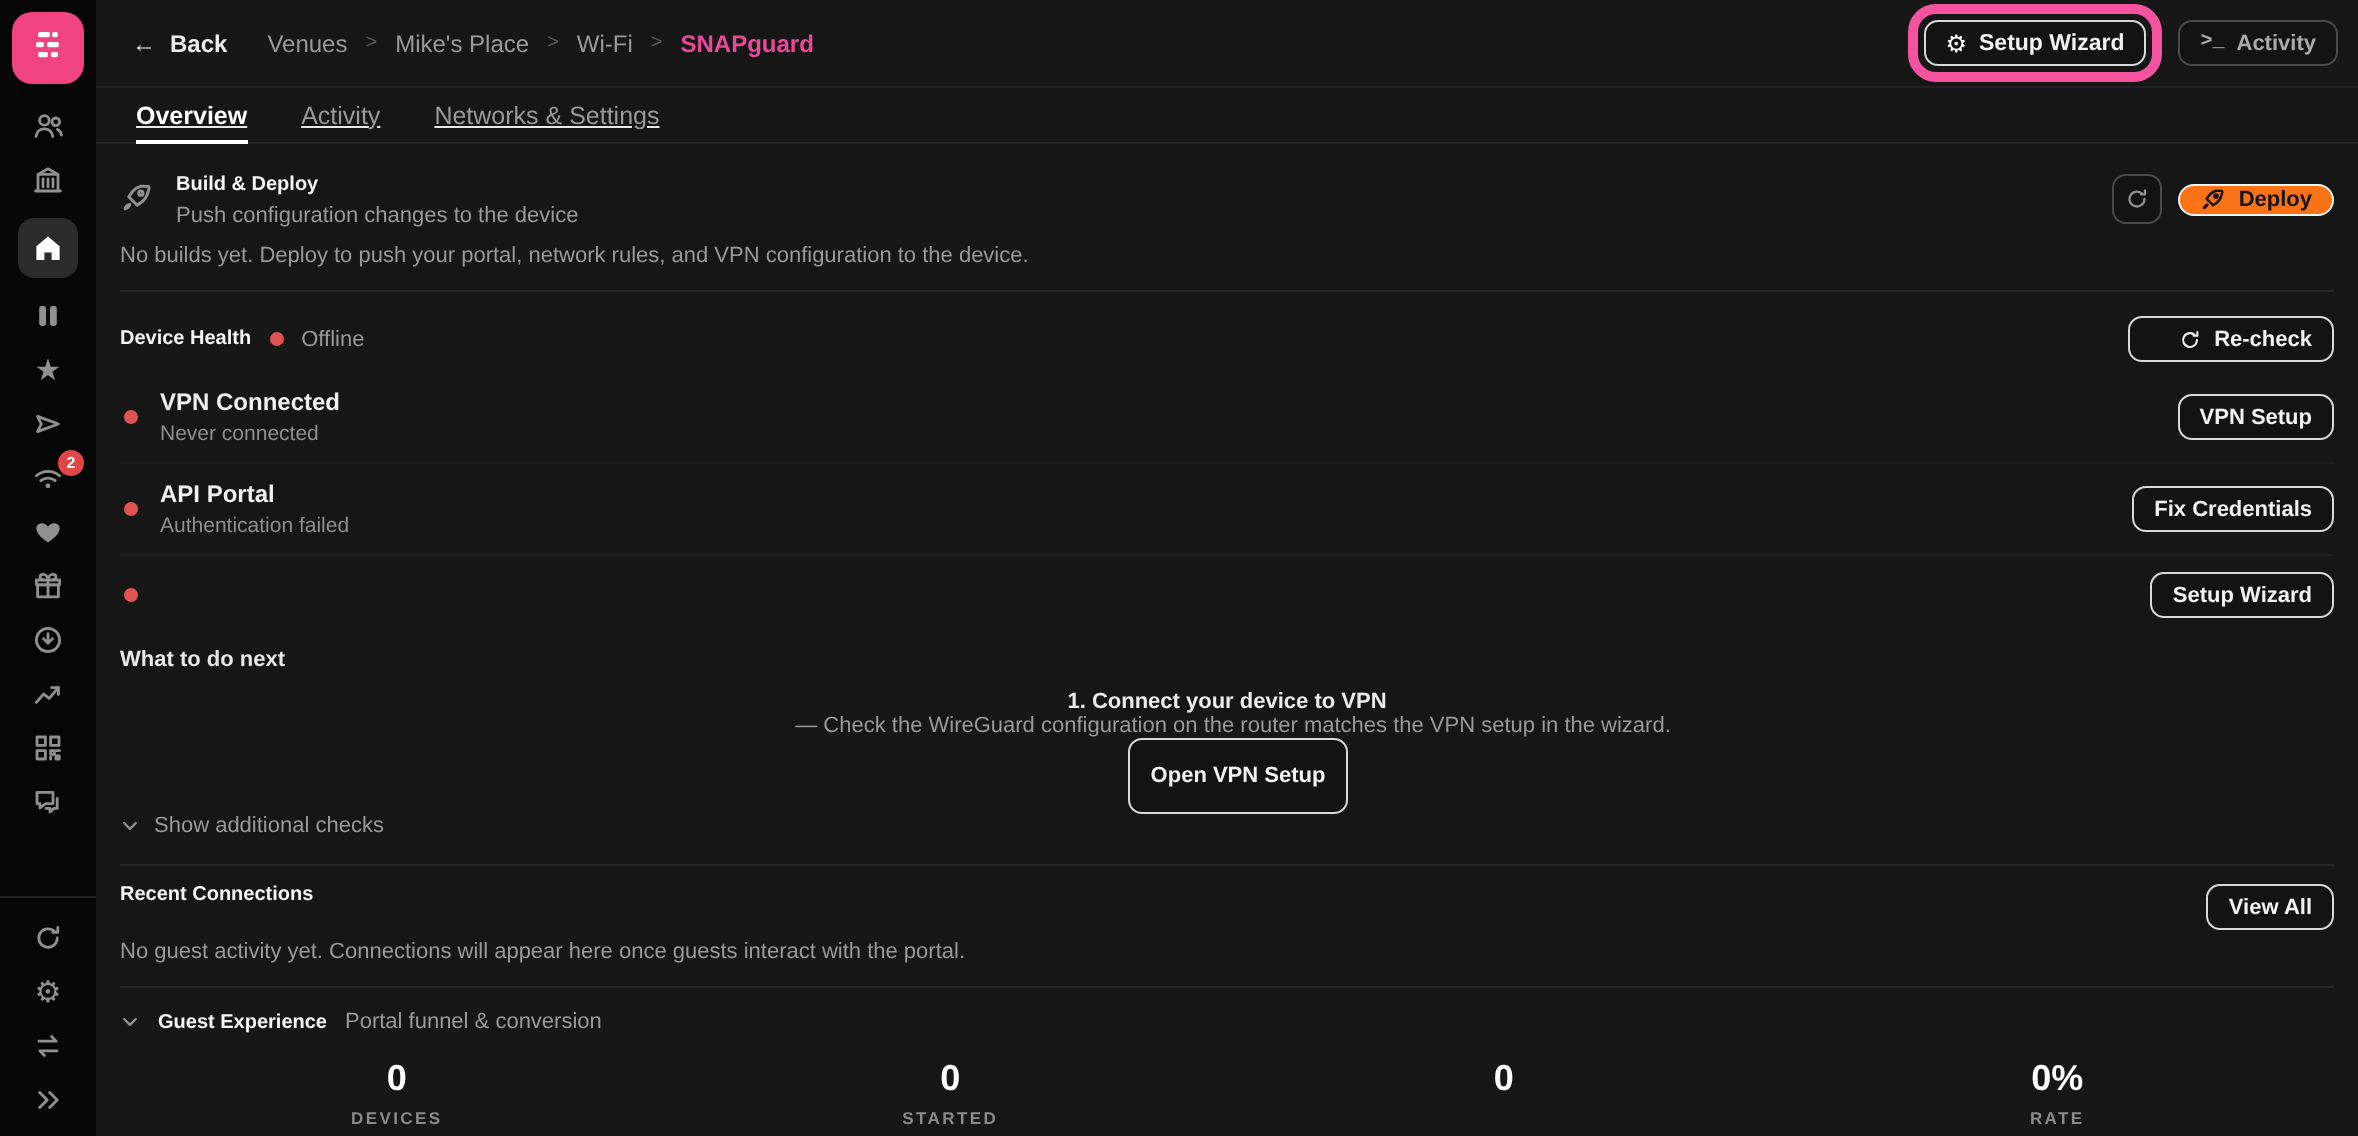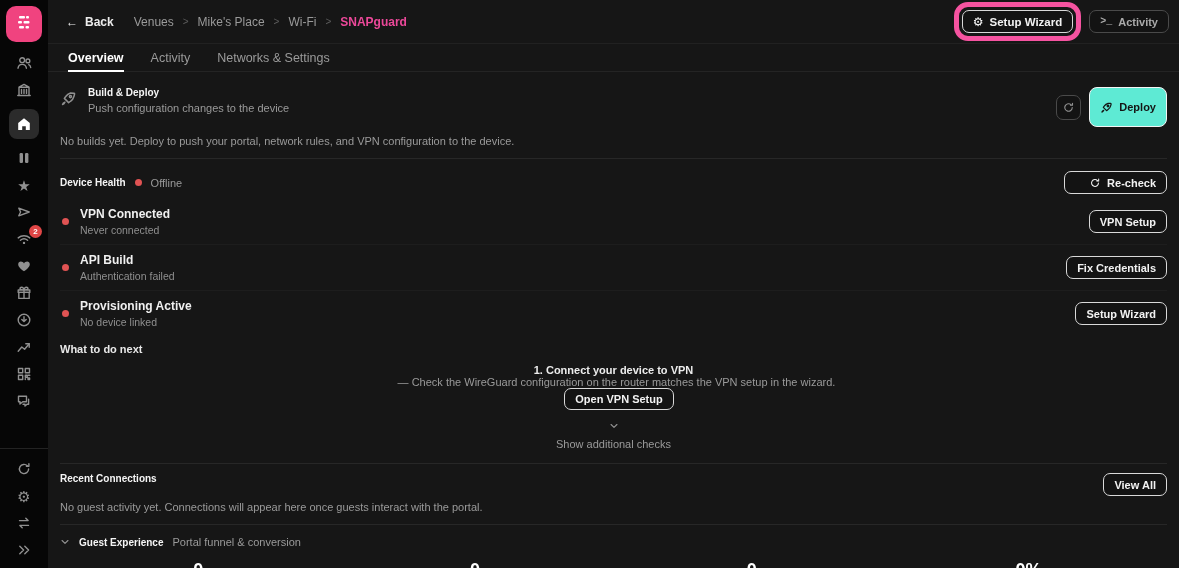--- a/index.html
+++ b/index.html
@@ -22,31 +22,31 @@
   
   .main { flex:1; display:flex; flex-direction:column; min-width:0; }
   .topbar { height:44px; display:flex; align-items:center; padding:0 10px 0 18px; border-bottom:1px solid #212121; flex-shrink:0; }
   .back { display:flex; align-items:center; gap:7px; color:#ececec; font-size:12px; font-weight:700; cursor:pointer; }
   .crumbs { display:flex; align-items:center; gap:9px; margin-left:20px; font-size:12px; color:#9a9a9a; }
   .crumb-sep { color:#5c5c5c; font-size:10px; }
   .crumb-current { color:#ec4899; font-weight:700; }
   .topbar-spacer { flex:1; }
   .hl-ring { border:5px solid #f553a0; border-radius:14px; padding:3px; margin-right:8px; }
 
-  .tabbar { height:28px; display:flex; align-items:stretch; gap:27px; padding:0 20px; border-bottom:1px solid #242424; flex-shrink:0; }
+  .tabbar { height:28px; display:flex; align-items:stretch; gap:27px; padding:0 20px; border-bottom:1px solid #242424; flex-shrink:0;text-decoration:underline; }
   .tab { display:flex; align-items:center; font-size:12.5px; color:#9a9a9a; position:relative; cursor:pointer; }
   .tab.active { color:#fff; font-weight:700; }
   .tab.active::after { content:""; position:absolute; left:0; right:0; bottom:-1px; height:2px; background:#fff; }
 
   .content { padding:0 12px; flex:1; }
   .hr { height:1px; background:#272727; }
 
   .btn { display:inline-flex; align-items:center; gap:6px; height:23px; padding:0 10px; border:1px solid #d9d9d9; border-radius:7px; background:#131313; color:#f2f2f2; font-size:11px; font-weight:700; white-space:nowrap; cursor:pointer; }
   .btn.dim { border-color:#4a4a4a; color:#ababab; font-weight:600; }
-  .btn.primary { background:#5eead4; border-color:#f5f5f5; color:#141414; height:40px; border-radius:8px; }
+  .btn.primary { background:#f97316; border-color:#f5f5f5; color:#141414; height:16px; border-radius:8px; }
   .icon-btn { width:25px; height:25px; display:flex; align-items:center; justify-content:center; border:1px solid #4a4a4a; border-radius:7px; background:#131313; cursor:pointer; }
   .console-glyph { font-family:"Liberation Mono","DejaVu Sans Mono",monospace; font-size:10px; font-weight:700; }
 
   .sec-title { font-size:10px; font-weight:700; color:#f5f5f5; }
   .sub { font-size:11px; color:#9a9a9a; }
 
   .bd-row { margin-top:15px; display:flex; align-items:flex-start; }
   .bd-head { display:flex; gap:11px; }
   .bd-head .sub { margin-top:4px; }
   .bd-actions { margin-left:auto; display:flex; gap:8px; align-items:center; }
@@ -61,22 +61,22 @@
   .check + .check { border-top:1px solid #1d1d1d; }
   .check .dot { margin:0 11px 0 2px; }
   .check-title { font-size:12px; font-weight:700; color:#f0f0f0; }
   .check-sub { font-size:10.5px; color:#8f8f8f; margin-top:3px; }
   .check .btn { margin-left:auto; }
 
   .whatnext { margin-top:7px; font-size:11px; font-weight:700; color:#e8e8e8; }
   .step { margin-top:9px; display:flex; align-items:center; font-size:11px;flex-direction:column; }
   .step-bold { font-weight:700; color:#ececec; }
   .step-rest { color:#9a9a9a; margin-left:6px; }
-  .step .btn { margin-left:11px; height:22px; }
-  .showmore { margin-top:11px; display:flex; align-items:center; gap:7px; font-size:11px; color:#9a9a9a; cursor:pointer;flex-direction:column; }
+  .step .btn { margin-left:11px; height:38px; }
+  .showmore { display:flex; align-items:center; gap:7px; font-size:11px; color:#9a9a9a; cursor:pointer; }
   .content > .hr.after-dh { margin-top:13px; }
 
   .rc-head { margin-top:9px; display:flex; align-items:flex-start; }
   .rc-head .btn { margin-left:auto; }
   .rc-empty { margin-top:5px; font-size:11px; color:#9a9a9a; }
   .content > .hr.after-rc { margin-top:11px; }
 
   .collapsible-head { margin-top:11px; display:flex; align-items:center; gap:9px; cursor:pointer; }
   .stats { display:flex; margin-top:12px; }
   .stat { flex:1; text-align:center; }
@@ -302,31 +302,27 @@
         <span class="dot"></span>
         <div>
           <div class="check-title">VPN Connected</div>
           <div class="check-sub">Never connected</div>
         </div>
         <div class="btn">VPN Setup</div>
       </div>
       <div class="check">
         <span class="dot"></span>
         <div>
-          <div class="check-title">API Build</div>
+          <div class="check-title">API Portal</div>
           <div class="check-sub">Authentication failed</div>
         </div>
         <div class="btn">Fix Credentials</div>
       </div>
       <div class="check">
         <span class="dot"></span>
-        <div>
-          <div class="check-title">Provisioning Active</div>
-          <div class="check-sub">No device linked</div>
-        </div>
         <div class="btn">Setup Wizard</div>
       </div>
     </div>
 
     <div class="whatnext">What to do next</div>
     <div class="step">
       <span class="step-bold">1. Connect your device to VPN</span>
       <span class="step-rest">— Check the WireGuard configuration on the router matches the VPN setup in the wizard.</span>
       <div class="btn">Open VPN Setup</div>
     </div>

